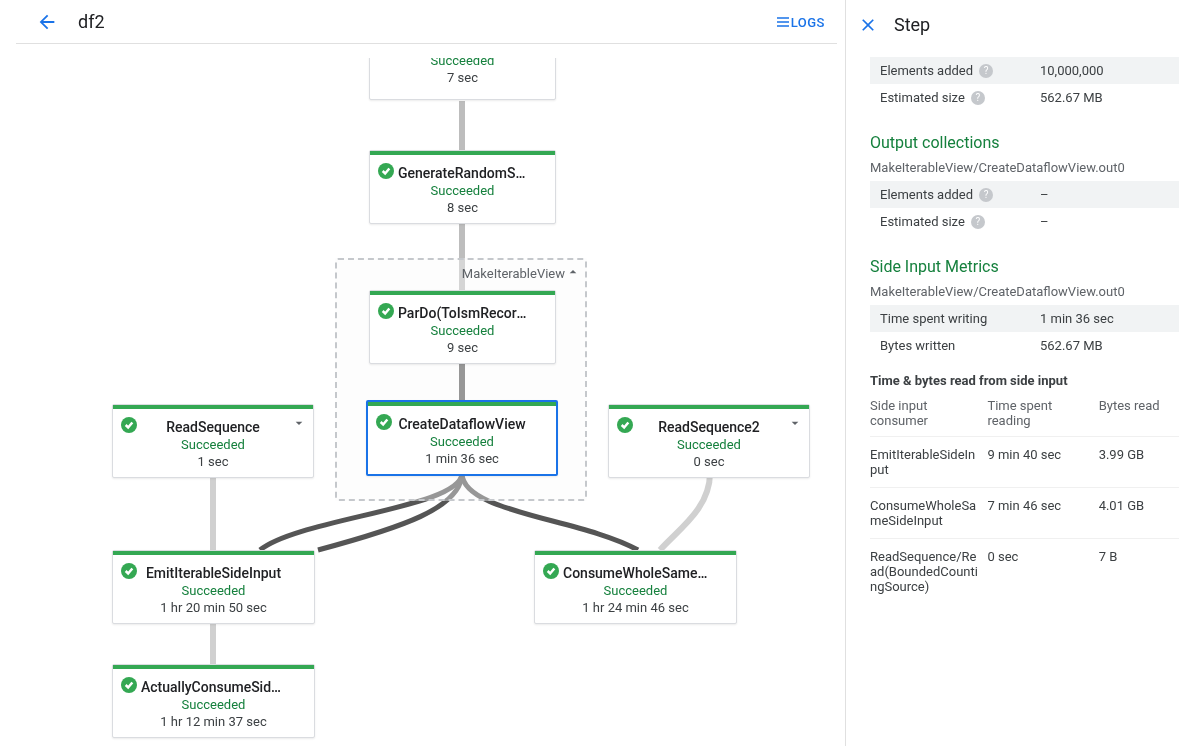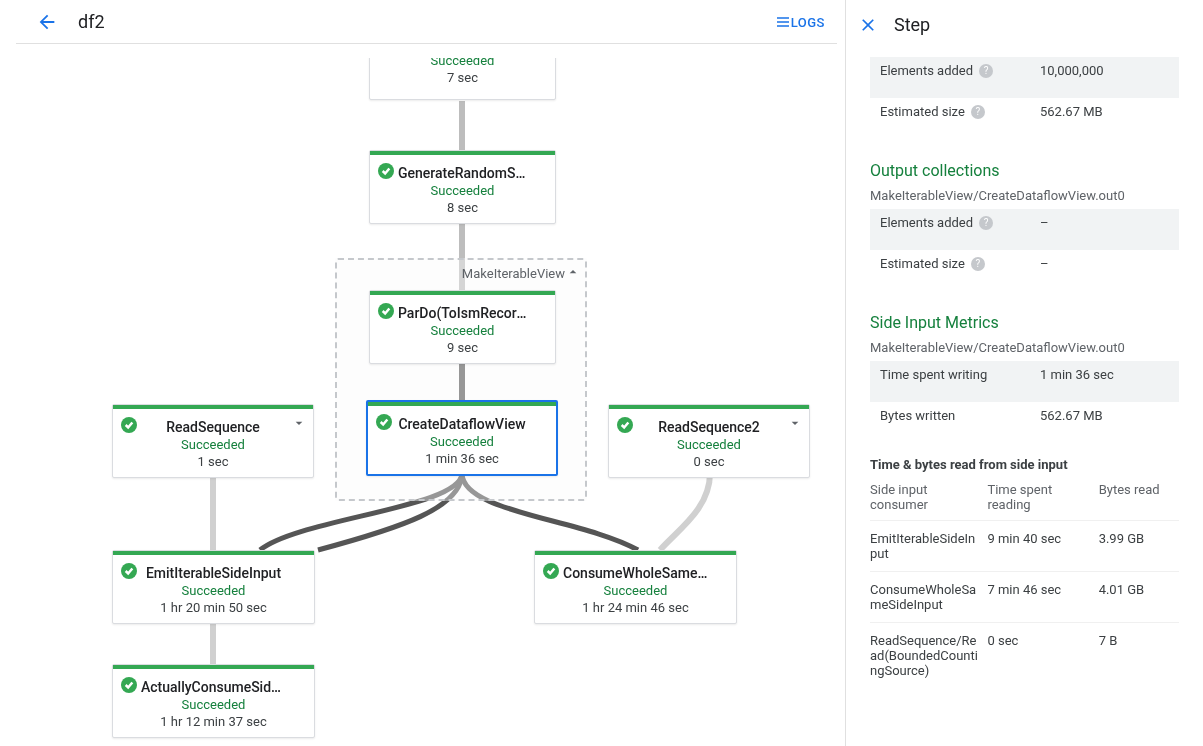--- a/index.html
+++ b/index.html
@@ -159,21 +159,21 @@
     font-size: 18px;
     font-weight: 400;
   }
   .panel-content { padding: 0 24px; }
 
   .trunc-label { color: #5f6368; font-size: 13px; }
 
   .kv {
     display: grid;
     grid-template-columns: 160px 1fr;
-    padding: 6px 0 20px 10px;
+    padding: 6px 0 6px 10px;
     font-size: 13px;
   }
   .kv.alt { background: #f1f3f4; }
   .kv .k { color: #3c4043; display: flex; align-items: center; gap: 6px; }
   .kv .v { color: #3c4043; }
   .help-ic {
     width: 14px; height: 14px; border-radius: 50%;
     background: #c5c8cc;
     display: inline-flex; align-items: center; justify-content: center;
     font-size: 10px; color: #fff;

